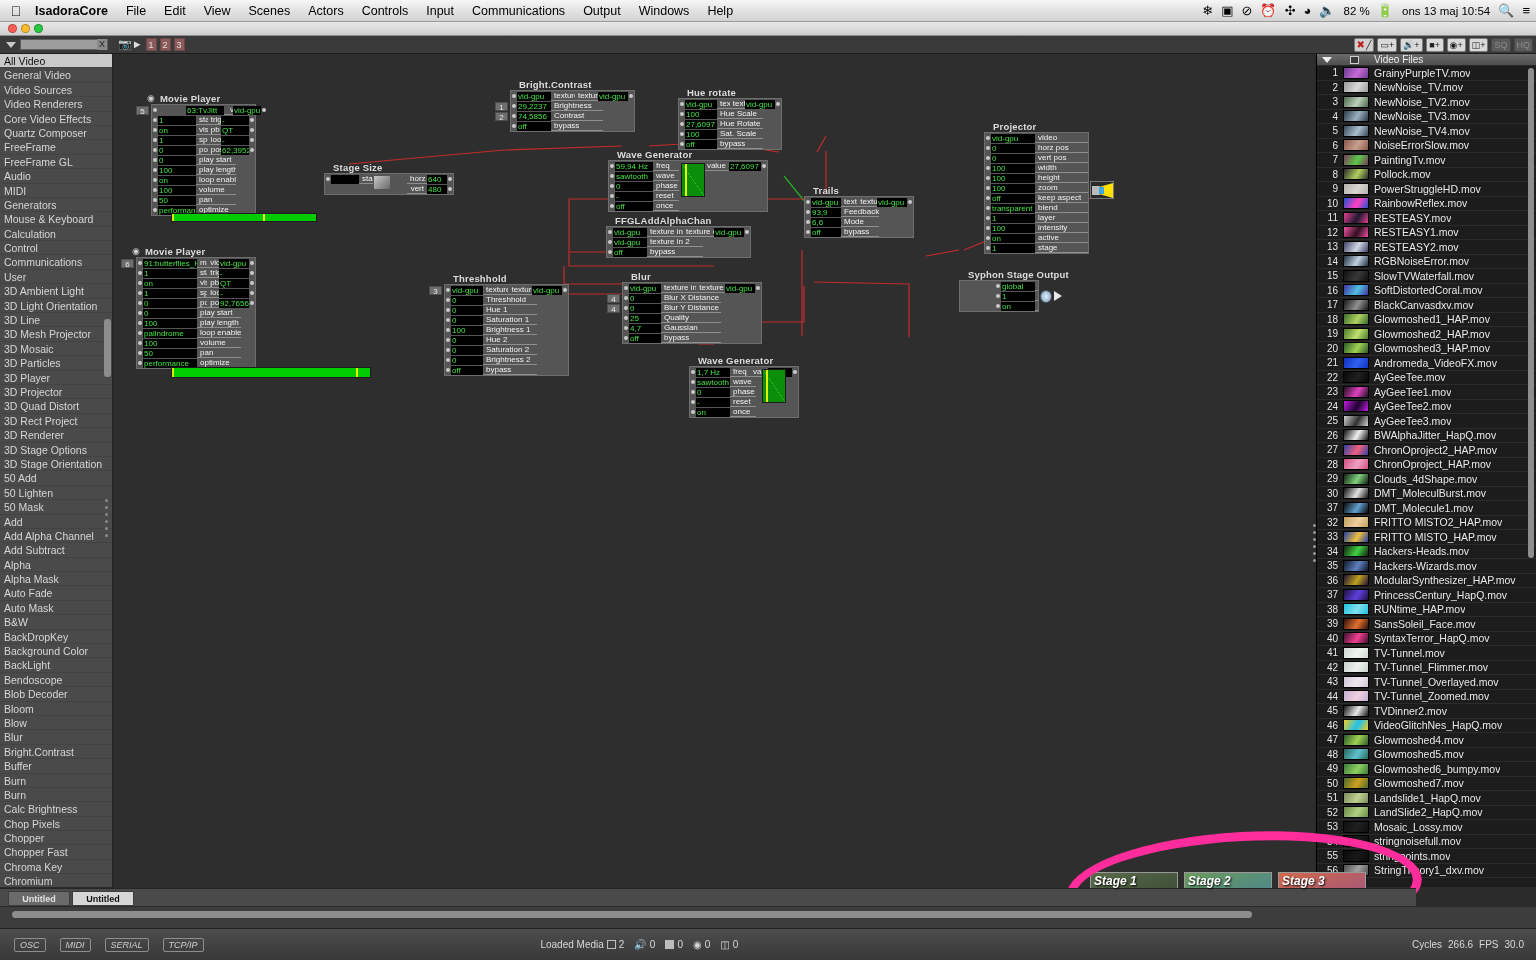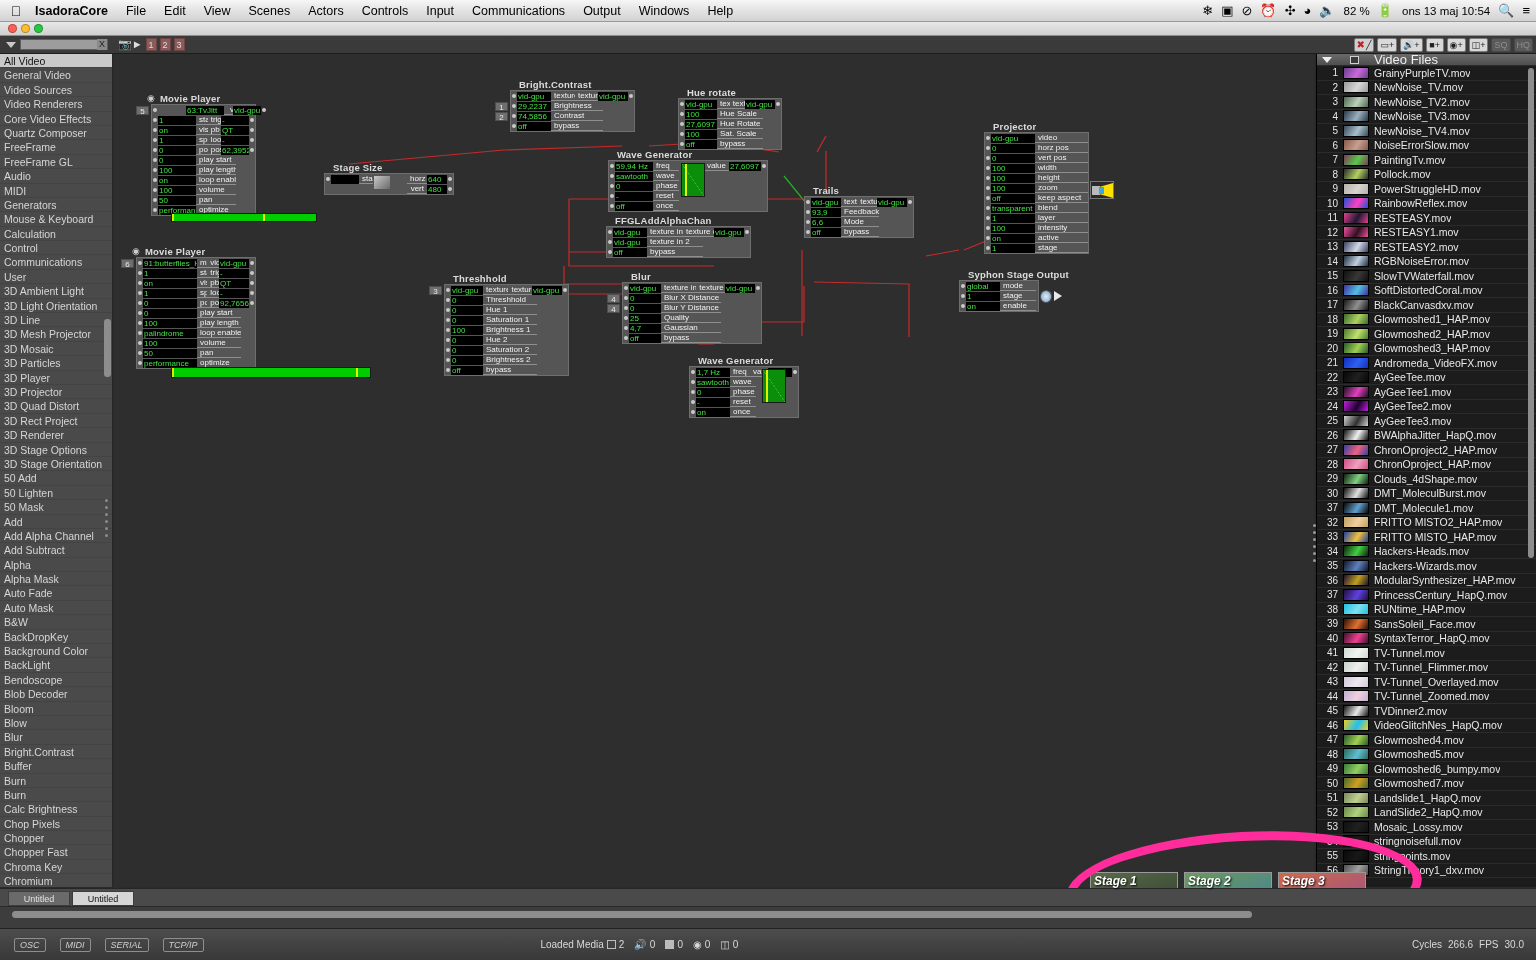--- a/index.html
+++ b/index.html
@@ -77,21 +77,21 @@
   .progress::after{content:"";position:absolute; top:0; width:2px; height:100%; background:#d8ec00;}
   .wavebox { background:#0a7a0a; border:1px solid #1a1a1a; position:relative; }
   .wavebox .ramp{position:absolute;inset:0;background:linear-gradient(to top right,#0b8f0b 49%,#3ad43a 50%,#0b8f0b 51%);}
   .wavebox .bar{position:absolute;left:3px;top:0;bottom:0;width:2px;background:#e2f200;}
   svg.links { position:absolute; left:0; top:0; width:1200px; height:833px; pointer-events:none;}
 
   
   #rightpanel { position:absolute; left:1316px; top:54px; width:220px; height:833px;
     background:#1c1c1c; border-left:1px solid #000;}
   #mediahead { height:12px; background:linear-gradient(to bottom,#6b6b6b,#4e4e4e);
-    border-bottom:1px solid #2a2a2a; display:flex; align-items:center; font-size:13px;
+    border-bottom:1px solid #2a2a2a; display:flex; align-items:center; font-size:10px;
     color:#efefef; padding-left:3px; gap:15px;}
   #mediahead .disc { width:9px;height:8px;border:1px solid #d0d0d0; background:#3a3a3a;}
   .mediarow { height:14.5px; display:flex; align-items:center; font-size:10px; color:#e8e8e8;
     border-bottom:1px solid #2b2b2b; }
   .mediarow .num { width:26px; text-align:right; padding-right:5px; color:#e6e6e6; font-size:10px;}
   .thumb { width:26px; height:12px; flex:none; margin-right:5px; border:1px solid #000;}
   .mediarow .fname { white-space:nowrap; overflow:hidden; font-size:10.5px;}
   #mediascroll { position:absolute; right:2px; top:14px; width:6px; height:490px;
     background:#8d8d8d; border-radius:3px;}
   #mediadots { position:absolute; left:-4px; top:470px;}
@@ -100,22 +100,22 @@
   
   #stages { position:absolute; left:1090px; top:872px; width:380px; height:60px; display:flex; gap:6px;}
   .stage { width:88px; height:56px; position:relative; border:1px solid #999;}
   .stage .cap { position:absolute; top:1px; left:3px; font-size:12px; font-weight:bold;
     color:#fff; text-shadow:1px 1px 2px #000; z-index:3; font-style:italic;}
   #pinkcircle { position:absolute; left:1066px; top:832px; width:356px; height:112px;
     border:9px solid #ff2d9b; border-radius:50%; pointer-events:none;
     transform:rotate(-3deg);}
 
   
-  #tabbar { position:absolute; left:0; top:888px; width:1536px; height:18px;
-    background:#4a4a4a; border-top:1px solid #262626; display:flex; align-items:flex-end; padding-left:8px;}
+  #tabbar { position:absolute; left:0; top:888px; width:1416px; height:18px;
+    background:#4a4a4a; border-top:1px solid #262626; display:flex; align-items:flex-end; padding-left:8px;font-weight:bold;}
   .ptab { width:62px;height:15px; background:#6a6a6a; border:1px solid #3d3d3d;
     font-size:9px; color:#e2e2e2; text-align:center; line-height:15px; margin-right:2px;}
   .ptab.active { background:#d6d6d6; color:#111; }
   #hscrollarea { position:absolute; left:0; top:906px; width:1536px; height:22px; background:#3d3d3d;
     border-top:1px solid #2a2a2a;}
   #hscroll { position:absolute; left:12px; top:4px; width:1240px; height:7px; background:#8d8d8d;
     border-radius:4px;}
   #statusbar { position:absolute; left:0; top:928px; width:1536px; height:32px;
     background:linear-gradient(to bottom,#4d4d4d,#383838); border-top:1px solid #222;
     display:flex; align-items:center; color:#d8d8d8; font-size:10px;}
@@ -801,21 +801,21 @@
           <span class="port"></span>
           <span class="val" style="width: 44px;">1</span>
           <span class="lbl" style="width: 54px;">stage</span>
         </div>
         <div style="position: absolute; right: -26px; top: 48px; width: 24px; height: 18px; background: rgb(42, 42, 42); border: 1px solid rgb(119, 119, 119);">
           <div style="position:absolute;left:1px;top:4px;width:8px;height:9px;background:#bbb"></div>
           <div style="position:absolute;left:9px;top:1px;width:13px;height:15px;background:#ffe000;clip-path:polygon(0 25%,100% 0,100% 100%,0 75%)"></div>
           <div style="position:absolute;left:8px;top:5px;width:5px;height:7px;background:#3aa7e0"></div>
         </div>
       </div>
-      <div class="node" style="left: 845px; top: 226px; width: 80px;">
+      <div class="node" style="left: 845px; top: 226px; width: 80px; padding-left: 35px;">
         <div class="ntitle">Syphon Stage Output</div>
         <div class="row">
           <span class="port"></span>
           <span class="val" style="width: 34px;">global</span>
           <span class="lbl" style="width: 36px;">mode</span>
         </div>
         <div class="row">
           <span class="port"></span>
           <span class="val" style="width: 34px;">1</span>
           <span class="lbl" style="width: 36px;">stage</span>

